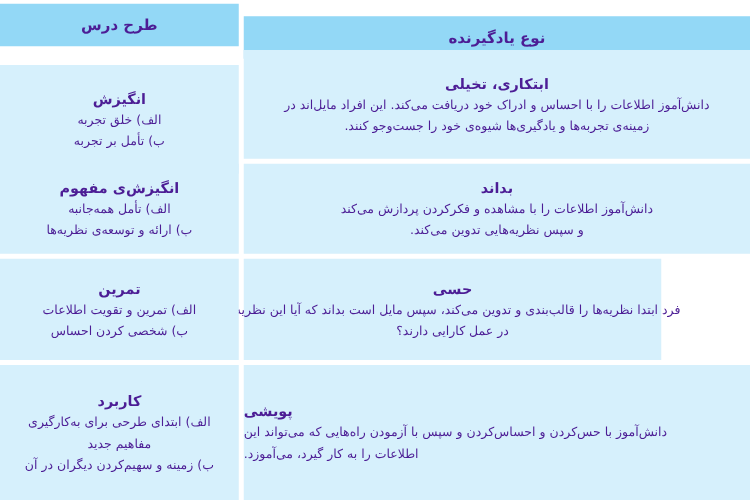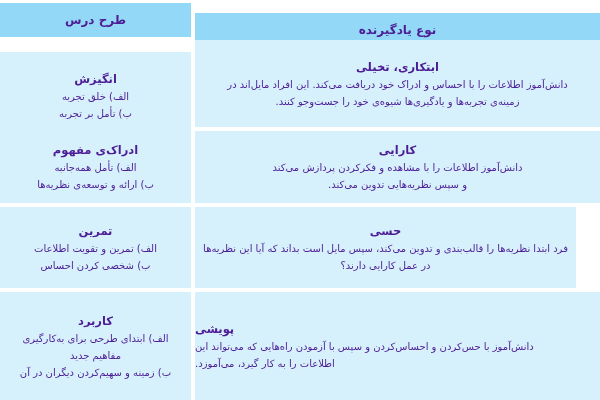--- a/index.html
+++ b/index.html
@@ -66,31 +66,31 @@
     <div class="line">دانش‌آموز اطلاعات را با احساس و ادراک خود دریافت می‌کند. این افراد مایل‌اند در</div>
     <div class="line">زمینه‌ی تجربه‌ها و یادگیری‌ها شیوه‌ی خود را جست‌وجو کنند.</div>
   </div>
   <div class="cell body-cell" style="left:0px; top:40px; width:191px; height:87px;margin-top:12px;">
     <div class="title">انگیزش</div>
     <div class="line">الف) خلق تجربه</div>
     <div class="line">ب) تأمل بر تجربه</div>
   </div>
 
   <div class="cell body-cell" style="left:195px; top:131px; width:405px; height:72px;">
-    <div class="title">کارایی</div>
+    <div class="title">بداند</div>
     <div class="line">دانش‌آموز اطلاعات را با مشاهده و فکرکردن پردازش می‌کند</div>
     <div class="line">و سپس نظریه‌هایی تدوین می‌کند.</div>
   </div>
   <div class="cell body-cell" style="left:0px; top:131px; width:191px; height:72px;">
-    <div class="title">ادراک‌ی مفهوم</div>
+    <div class="title">انگیزش‌ی مفهوم</div>
     <div class="line">الف) تأمل همه‌جانبه</div>
     <div class="line">ب) ارائه و توسعه‌ی نظریه‌ها</div>
   </div>
 
-  <div class="cell body-cell" style="left:195px; top:207px; width:381px; height:81px;">
+  <div class="cell body-cell" style="left:195px; top:207px; width:334px; height:81px;">
     <div class="title">حسی</div>
     <div class="line">فرد ابتدا نظریه‌ها را قالب‌بندی و تدوین می‌کند، سپس مایل است بداند که آیا این نظریه‌ها</div>
     <div class="line">در عمل کارایی دارند؟</div>
   </div>
   <div class="cell body-cell" style="left:0px; top:207px; width:191px; height:81px;align-items:center;">
     <div class="title">تمرین</div>
     <div class="line">الف) تمرین و تقویت اطلاعات</div>
     <div class="line">ب) شخصی کردن احساس</div>
   </div>
 

